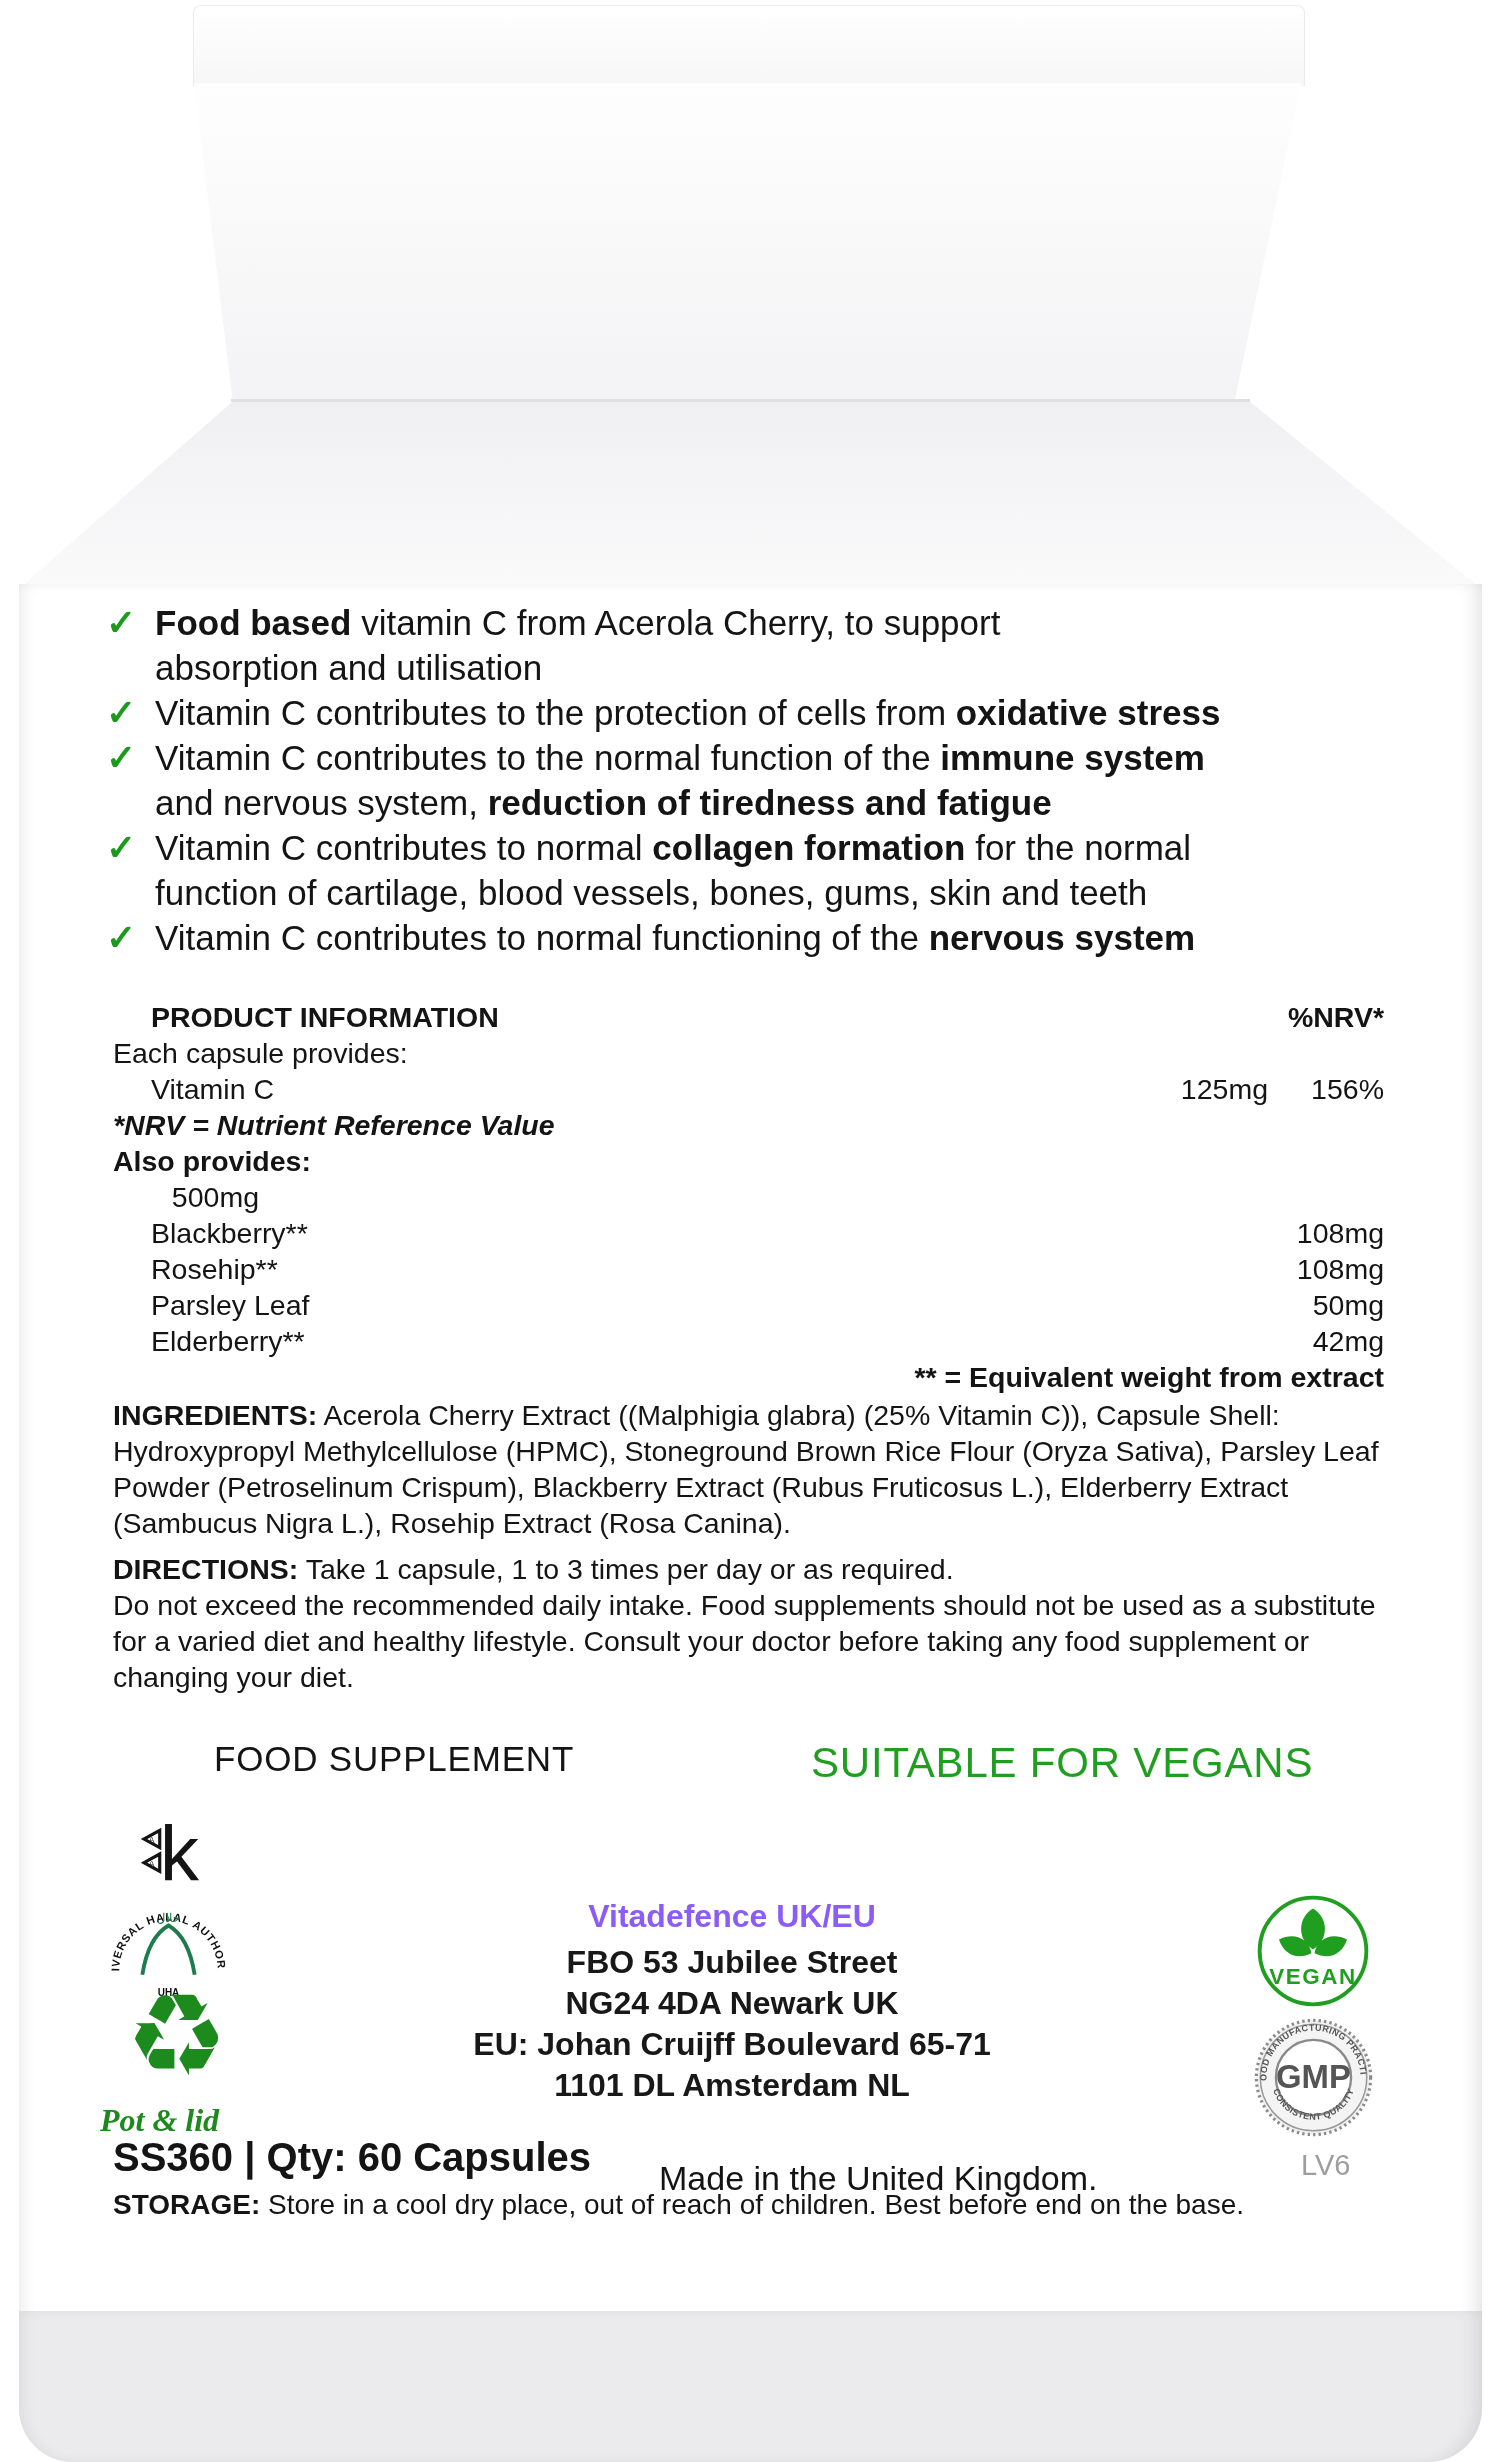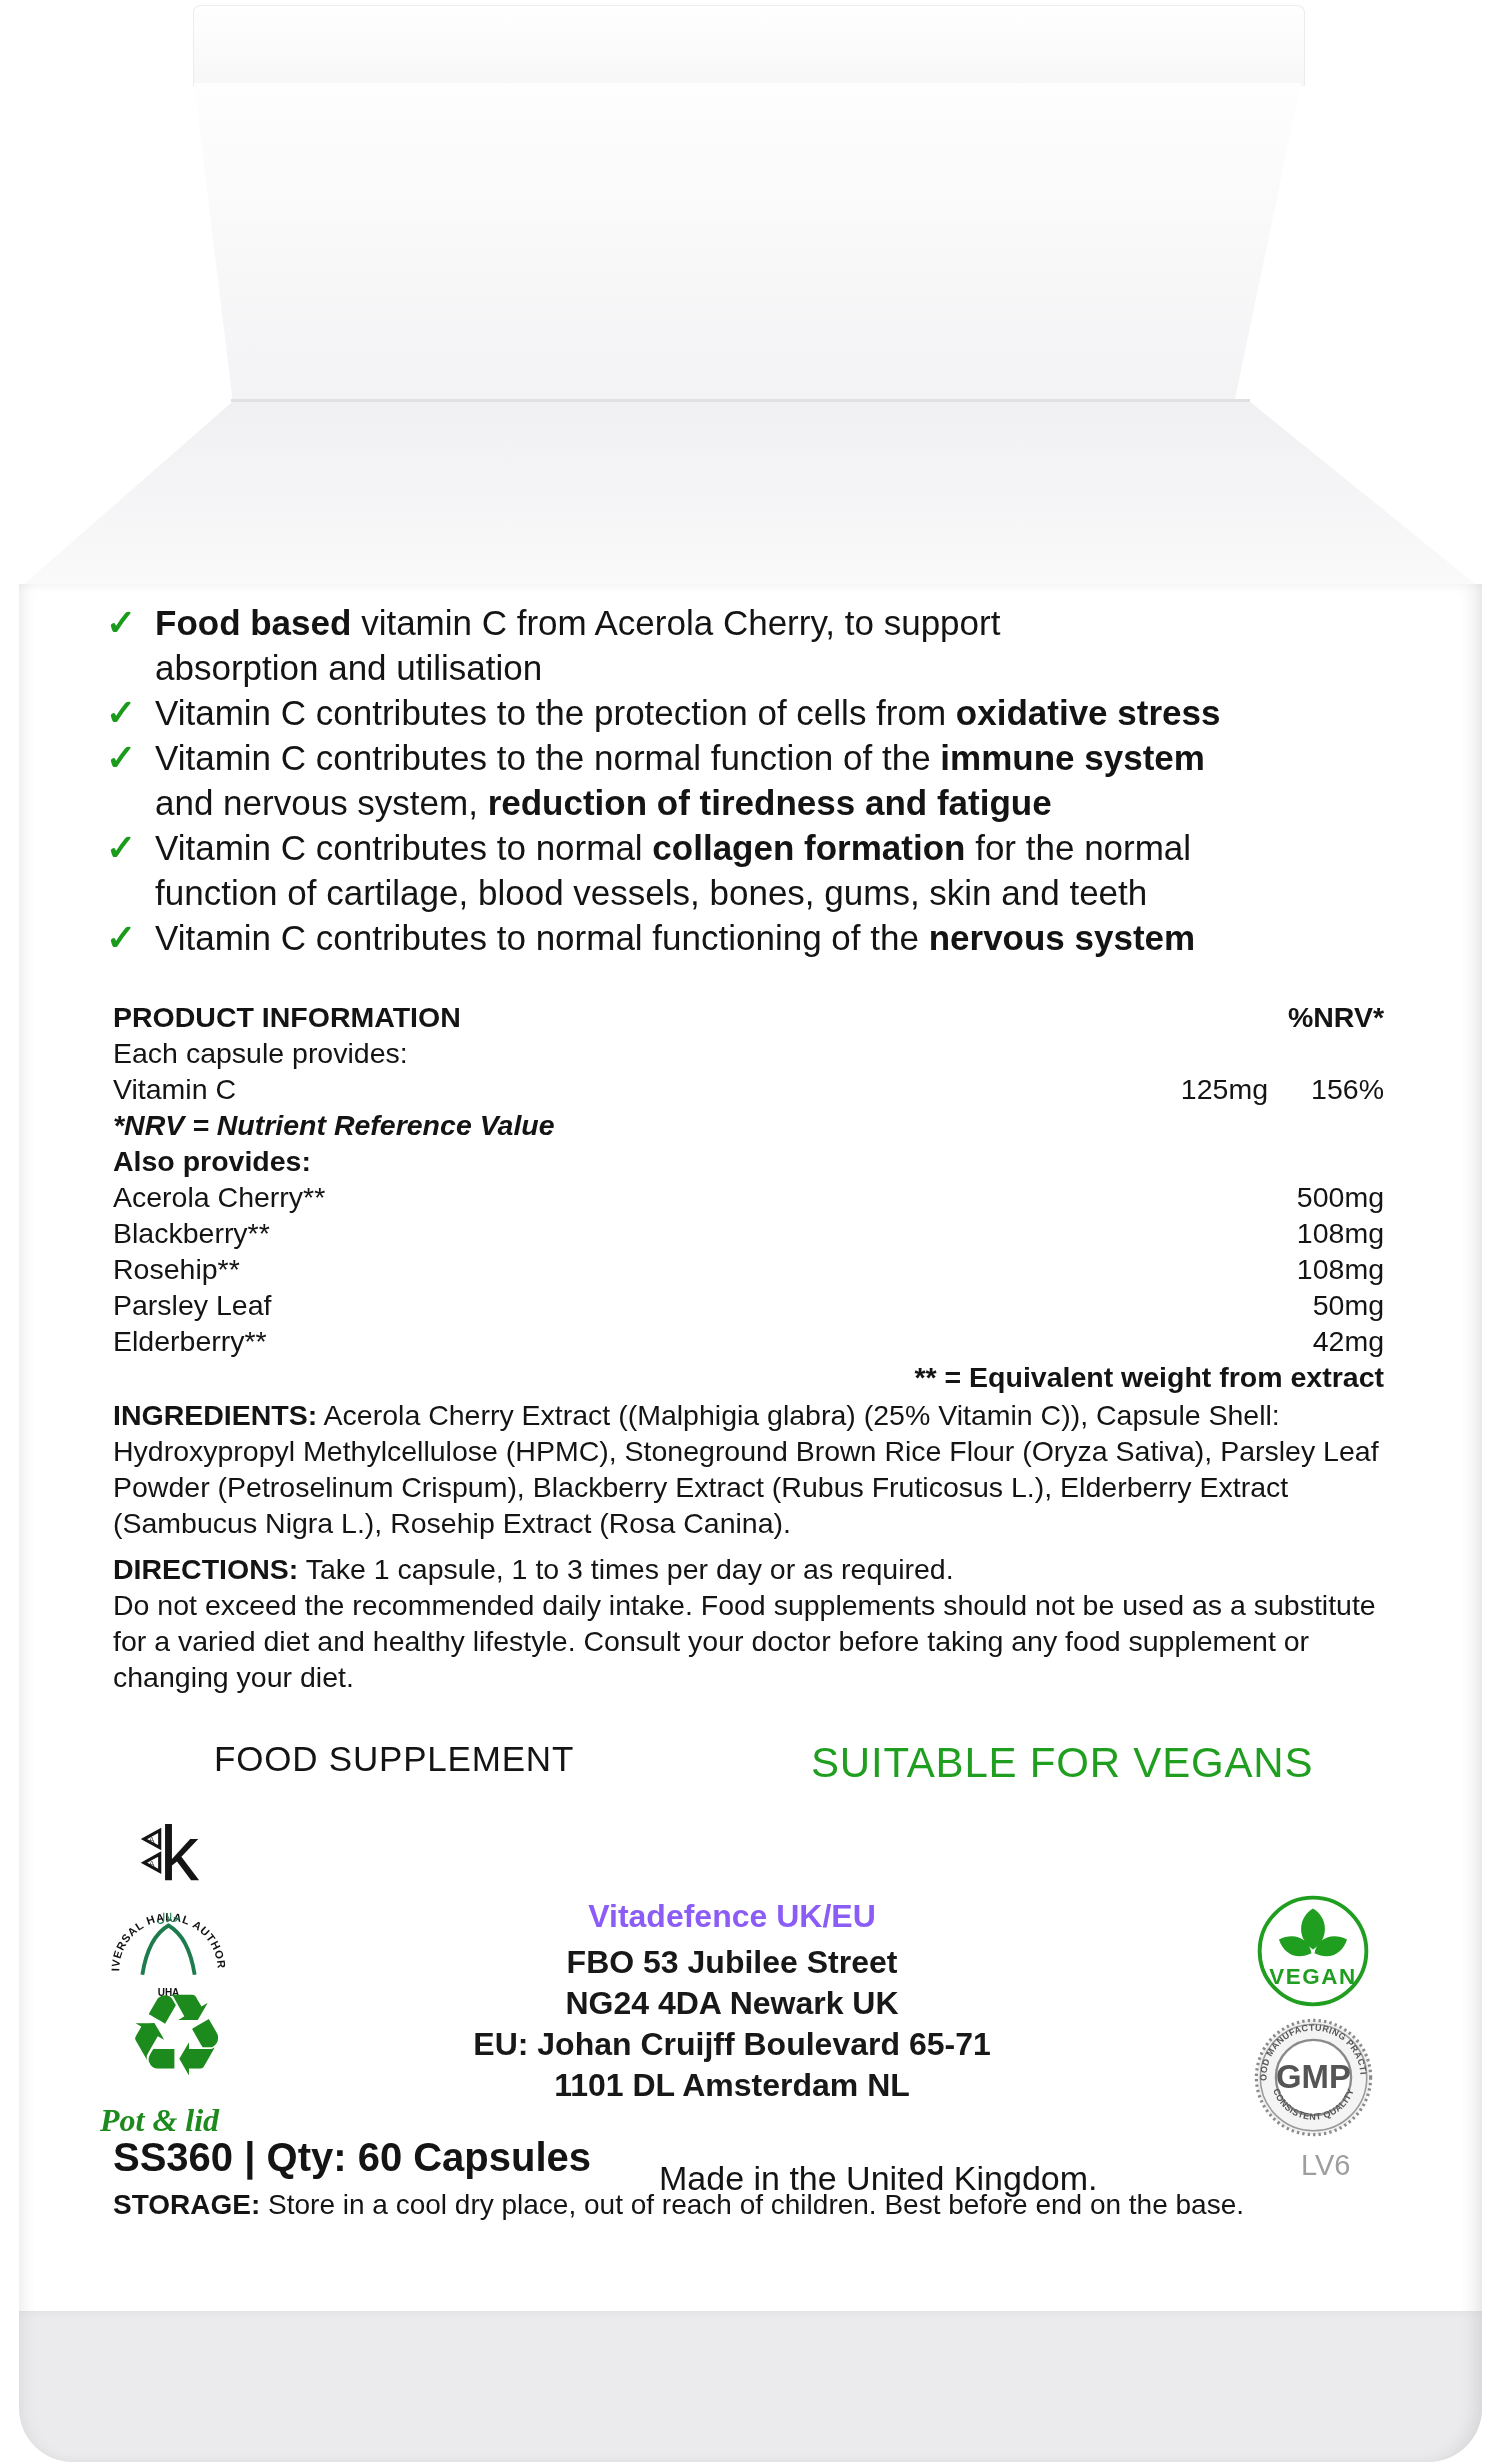--- a/index.html
+++ b/index.html
@@ -27,21 +27,21 @@
 
   
   .benefits{position:absolute;left:106px;top:600px;width:1303px;}
   .benefit{display:flex;font-size:35px;line-height:45px;}
   .benefit .check{flex:none;width:49px;font-size:36px;font-weight:700;color:#1b9b1b;}
   .benefit .btext{flex:1;}
 
   
   .pinfo{position:absolute;left:113px;top:999px;width:1271px;font-size:28.5px;line-height:36px;}
   .pirow{display:flex;}
-  .pirow .nm{flex:1;}
+  .pirow .nm{flex:1;margin-left:38px;}
   .pirow .amt{width:146px;text-align:right;}
   .pirow .nrv{width:116px;text-align:right;}
   .pi-note{font-weight:700;font-style:italic;}
   .pi-right{text-align:right;}
 
   
   .ingredients{position:absolute;left:113px;top:1397px;width:1274px;font-size:28.5px;line-height:36px;}
   .directions{position:absolute;left:113px;top:1551px;width:1274px;font-size:28.5px;line-height:36px;}
 
   
@@ -110,21 +110,20 @@
     </div>
     <div>Each capsule provides:</div>
     <div class="pirow">
       <span class="nm">Vitamin C</span>
       <span class="amt">125mg</span>
       <span class="nrv">156%</span>
     </div>
     <div class="pi-note">*NRV = Nutrient Reference Value</div>
     <div class="b">Also provides:</div>
     <div class="pirow">
-      <span class="nm">Acerola Cherry**</span>
       <span class="amt">500mg</span>
     </div>
     <div class="pirow">
       <span class="nm">Blackberry**</span>
       <span class="amt">108mg</span>
     </div>
     <div class="pirow">
       <span class="nm">Rosehip**</span>
       <span class="amt">108mg</span>
     </div>

